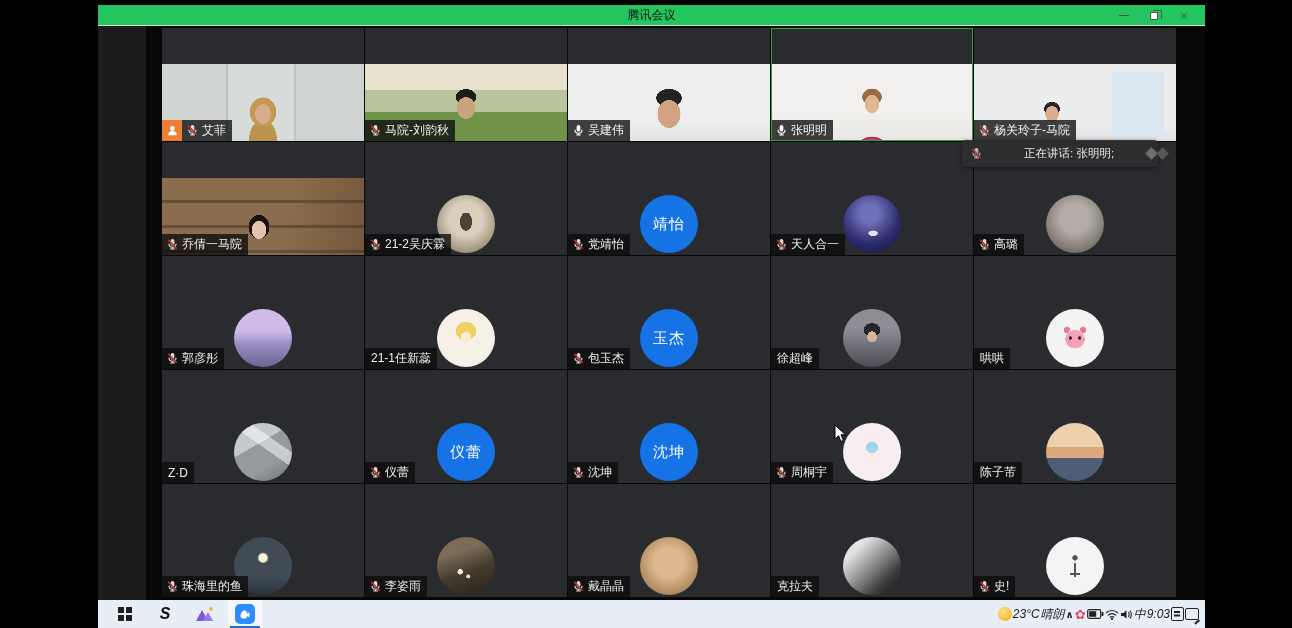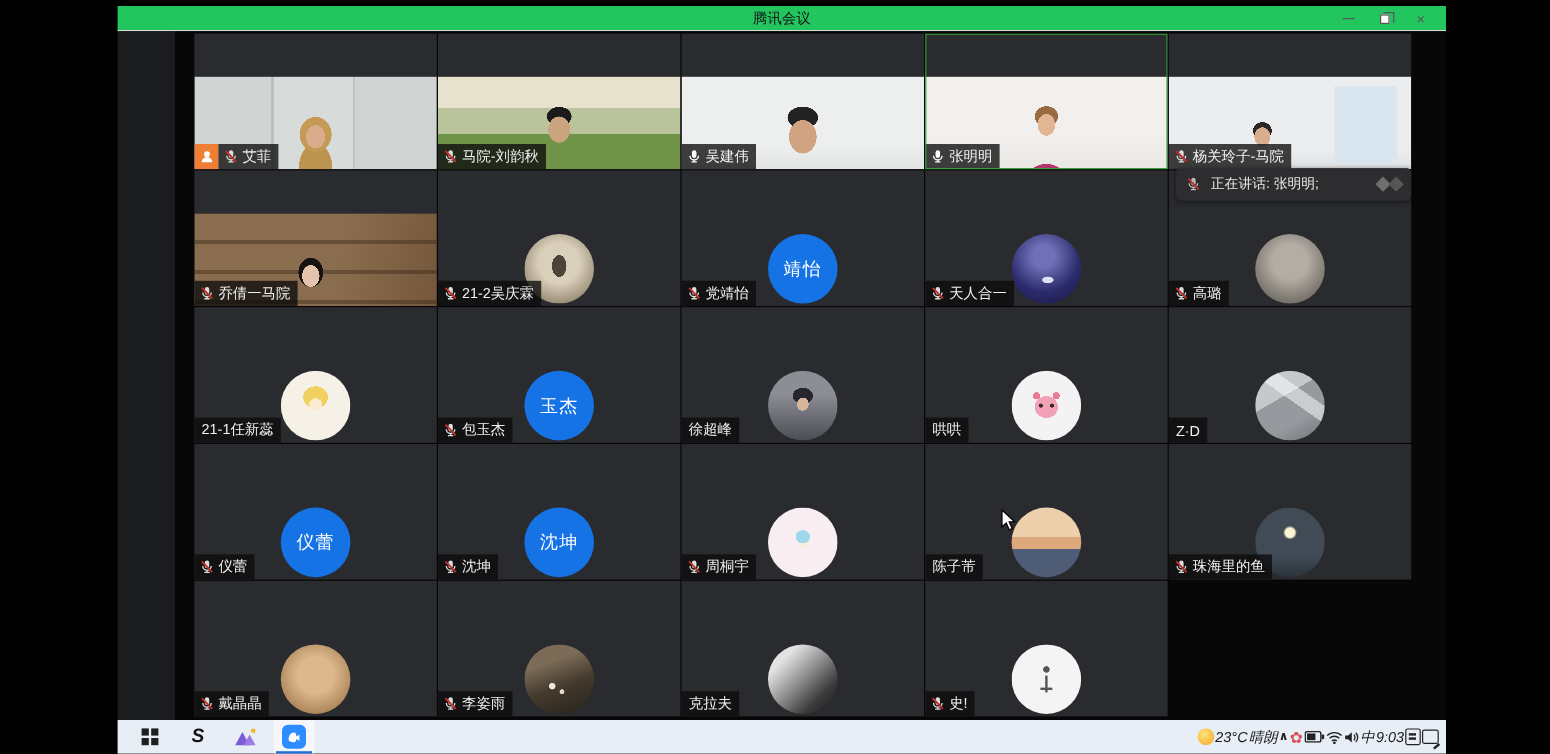--- a/index.html
+++ b/index.html
@@ -112,23 +112,23 @@
   .mic svg{width:13px;height:13px;display:block;}
   .mic .mbody{fill:#dedede;}
   .mic .marc,.mic .mstem,.mic .mbase{stroke:#dedede;stroke-width:1.2;fill:none;}
   .mic .slash{stroke:#c03028;stroke-width:1.7;}
   .tile.mic-on .mic .slash{display:none;}
   .tile.mic-on .mic .mbody{fill:#ffffff;}
   .tile.mic-on .mic .marc,.tile.mic-on .mic .mstem,.tile.mic-on .mic .mbase{stroke:#ffffff;}
   .tile.mic-none .tagbody{padding-left:6px;}
 
   
-  .toast{position:absolute;left:882px;top:114px;width:196px;height:27px;border-radius:4px;
+  .toast{position:absolute;left:864px;top:114px;width:196px;height:27px;border-radius:4px;
     background:rgba(46,46,48,0.94);display:flex;align-items:center;padding:0 8px;z-index:6;
-    box-shadow:0 1px 4px rgba(0,0,0,0.5);}
+    box-shadow:0 1px 4px rgba(0,0,0,0.5);gap:33px;}
   .toast .mic{margin-right:8px;}
   .toast .mic .slash{stroke:#c03028;stroke-width:1.7;}
   .toast .mic .mbody{fill:#b8b8b8;}
   .toast .mic .marc,.toast .mic .mstem,.toast .mic .mbase{stroke:#b8b8b8;stroke-width:1.2;fill:none;}
   .toast-text{font-size:11.5px;color:#e8e8e8;white-space:nowrap;}
   .toast-waves{margin-left:auto;display:flex;gap:2px;}
   .toast-waves i{width:9px;height:9px;background:#6f6f6f;transform:rotate(45deg);display:block;}
   .toast-waves i:last-child{background:#565656;}
 
   
@@ -370,20 +370,40 @@
             <path class="marc" d="M3.2 6.2a3.8 3.8 0 0 0 7.6 0"></path>
             <line class="mstem" x1="7" y1="10" x2="7" y2="11.8"></line>
             <line class="mbase" x1="4.6" y1="11.8" x2="9.4" y2="11.8"></line>
             <line class="slash" x1="2.4" y1="2" x2="11.6" y2="11.6"></line>
           </svg>
         </span>
         <span class="pname">高璐</span>
       </span>
     </div>
   </div>
+        <div class="tile mic-muted">
+    <div class="media">
+            <div class="avatar av-lilac"></div>
+          </div>
+    <div class="nametag">
+
+      <span class="tagbody">
+        <span class="mic">
+          <svg viewBox="0 0 14 14">
+            <rect class="mbody" x="5" y="1.2" width="4" height="7" rx="2"></rect>
+            <path class="marc" d="M3.2 6.2a3.8 3.8 0 0 0 7.6 0"></path>
+            <line class="mstem" x1="7" y1="10" x2="7" y2="11.8"></line>
+            <line class="mbase" x1="4.6" y1="11.8" x2="9.4" y2="11.8"></line>
+            <line class="slash" x1="2.4" y1="2" x2="11.6" y2="11.6"></line>
+          </svg>
+        </span>
+        <span class="pname">郭彦彤</span>
+      </span>
+    </div>
+  </div>
         <div class="tile mic-none">
     <div class="media">
             <div class="avatar av-anime-blonde"></div>
           </div>
     <div class="nametag">
 
       <span class="tagbody">
 
         <span class="pname">21-1任新蕊</span>
       </span>
@@ -532,55 +552,55 @@
             <line class="mbase" x1="4.6" y1="11.8" x2="9.4" y2="11.8"></line>
             <line class="slash" x1="2.4" y1="2" x2="11.6" y2="11.6"></line>
           </svg>
         </span>
         <span class="pname">珠海里的鱼</span>
       </span>
     </div>
   </div>
         <div class="tile mic-muted">
     <div class="media">
+            <div class="avatar av-flowers-dark"></div>
+          </div>
+    <div class="nametag">
+
+      <span class="tagbody">
+        <span class="mic">
+          <svg viewBox="0 0 14 14">
+            <rect class="mbody" x="5" y="1.2" width="4" height="7" rx="2"></rect>
+            <path class="marc" d="M3.2 6.2a3.8 3.8 0 0 0 7.6 0"></path>
+            <line class="mstem" x1="7" y1="10" x2="7" y2="11.8"></line>
+            <line class="mbase" x1="4.6" y1="11.8" x2="9.4" y2="11.8"></line>
+            <line class="slash" x1="2.4" y1="2" x2="11.6" y2="11.6"></line>
+          </svg>
+        </span>
+        <span class="pname">李姿雨</span>
+      </span>
+    </div>
+  </div>
+        <div class="tile mic-muted">
+    <div class="media">
             <div class="avatar av-tan-cat"></div>
           </div>
     <div class="nametag">
 
       <span class="tagbody">
         <span class="mic">
           <svg viewBox="0 0 14 14">
             <rect class="mbody" x="5" y="1.2" width="4" height="7" rx="2"></rect>
             <path class="marc" d="M3.2 6.2a3.8 3.8 0 0 0 7.6 0"></path>
             <line class="mstem" x1="7" y1="10" x2="7" y2="11.8"></line>
             <line class="mbase" x1="4.6" y1="11.8" x2="9.4" y2="11.8"></line>
             <line class="slash" x1="2.4" y1="2" x2="11.6" y2="11.6"></line>
           </svg>
         </span>
         <span class="pname">戴晶晶</span>
-      </span>
-    </div>
-  </div>
-        <div class="tile mic-muted">
-    <div class="media">
-            <div class="avatar av-flowers-dark"></div>
-          </div>
-    <div class="nametag">
-
-      <span class="tagbody">
-        <span class="mic">
-          <svg viewBox="0 0 14 14">
-            <rect class="mbody" x="5" y="1.2" width="4" height="7" rx="2"></rect>
-            <path class="marc" d="M3.2 6.2a3.8 3.8 0 0 0 7.6 0"></path>
-            <line class="mstem" x1="7" y1="10" x2="7" y2="11.8"></line>
-            <line class="mbase" x1="4.6" y1="11.8" x2="9.4" y2="11.8"></line>
-            <line class="slash" x1="2.4" y1="2" x2="11.6" y2="11.6"></line>
-          </svg>
-        </span>
-        <span class="pname">李姿雨</span>
       </span>
     </div>
   </div>
         <div class="tile mic-none">
     <div class="media">
             <div class="avatar av-bw-photo"></div>
           </div>
     <div class="nametag">
 
       <span class="tagbody">

